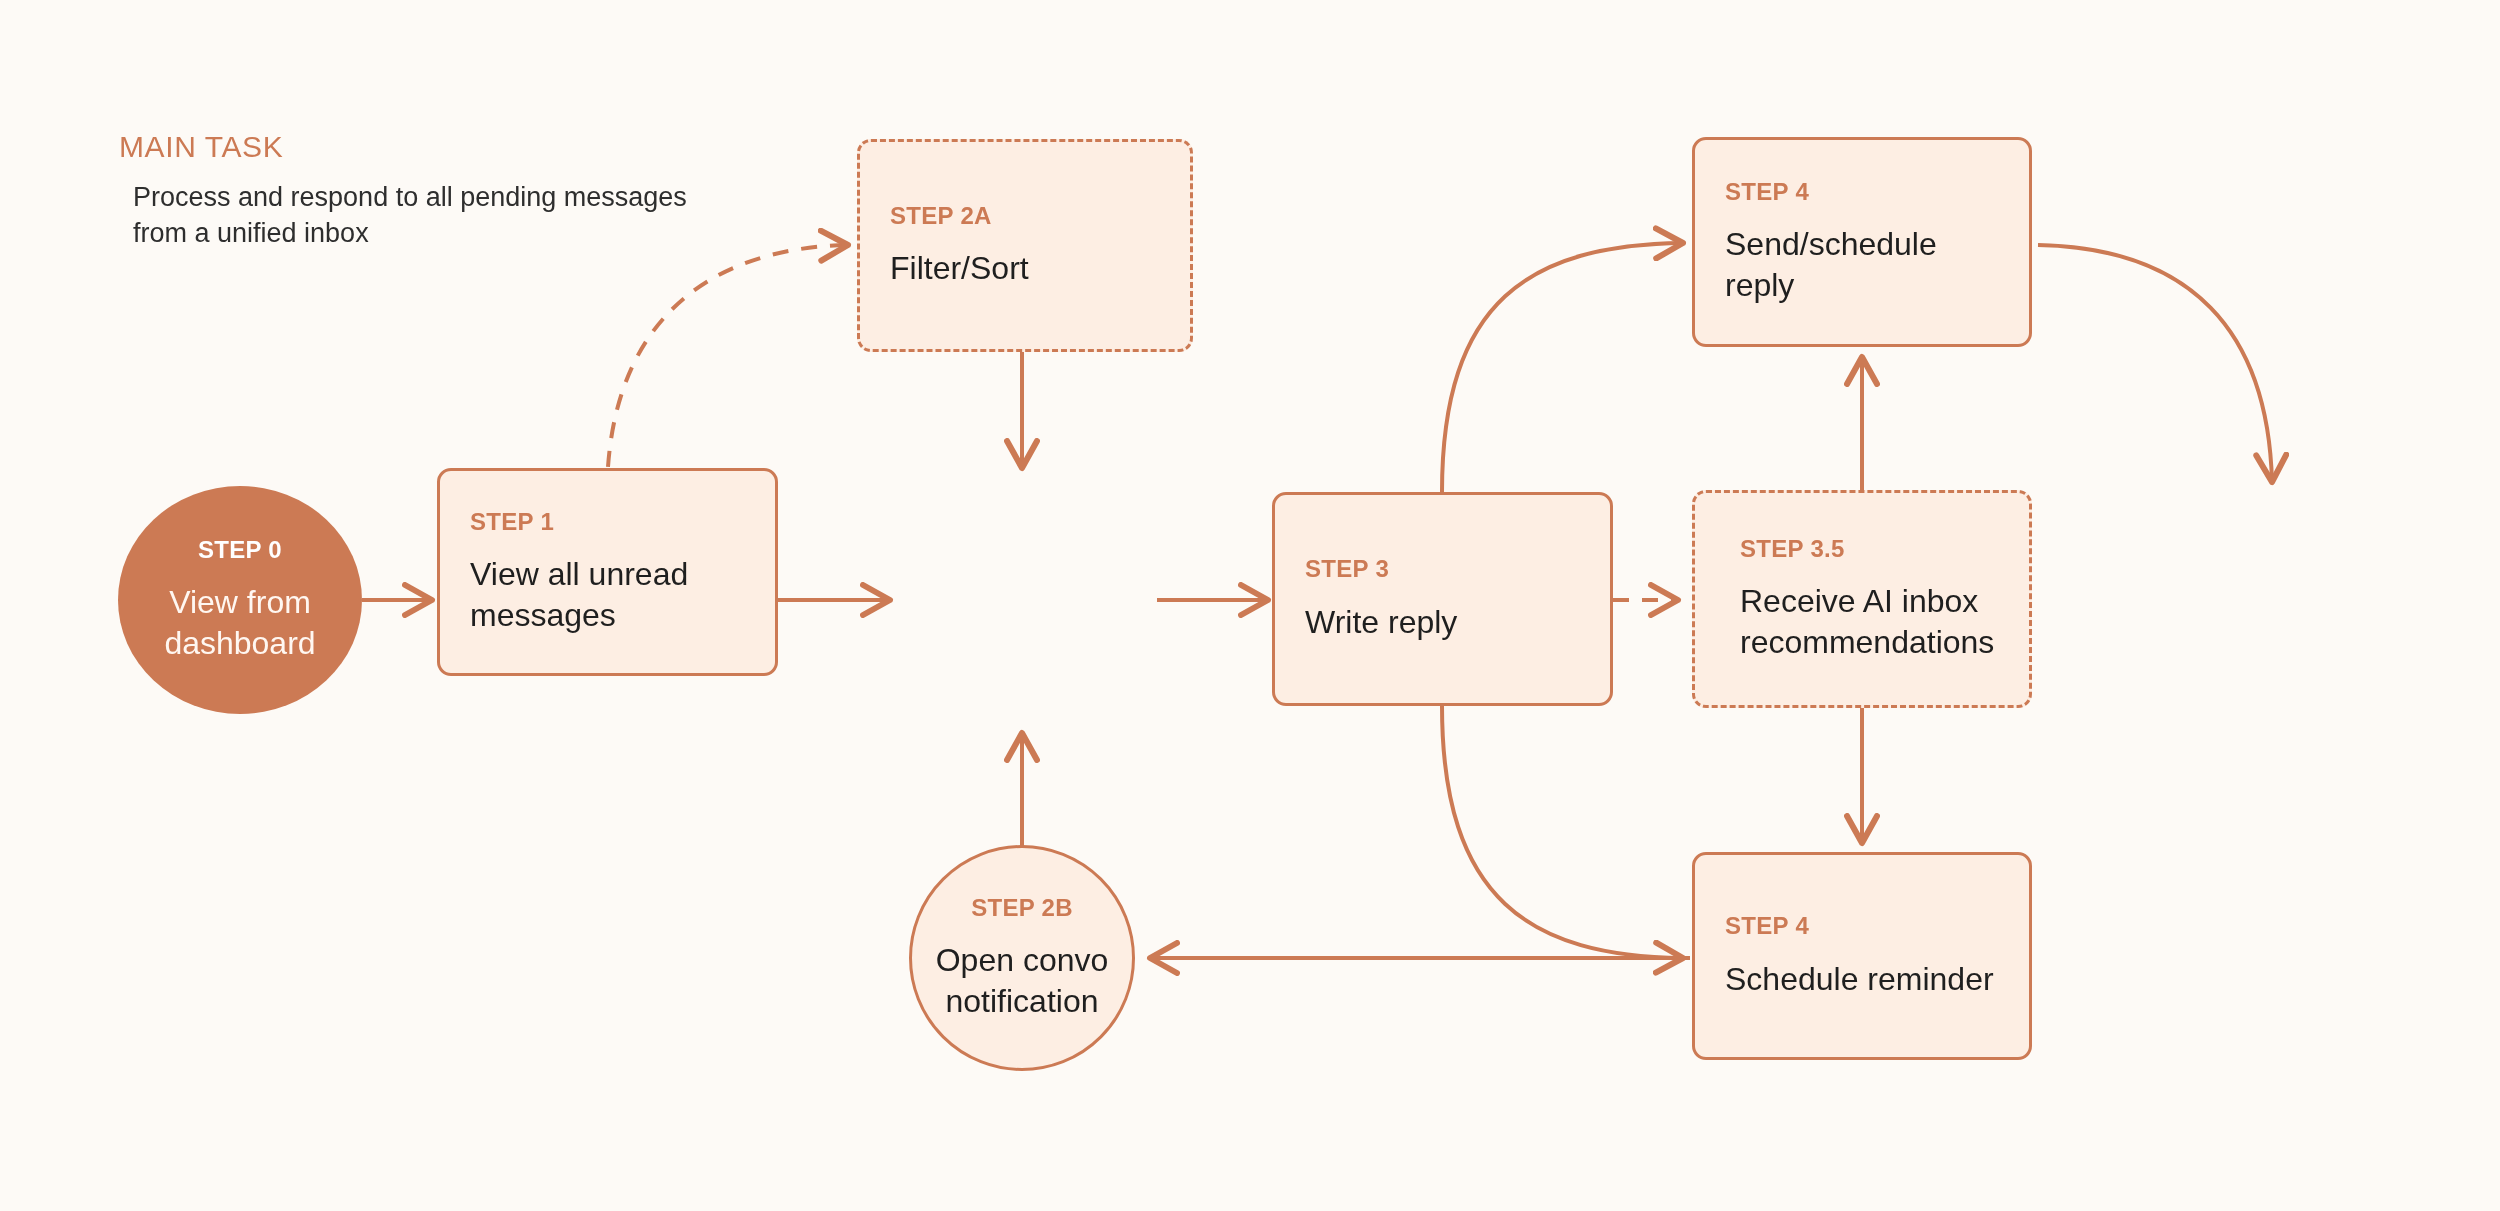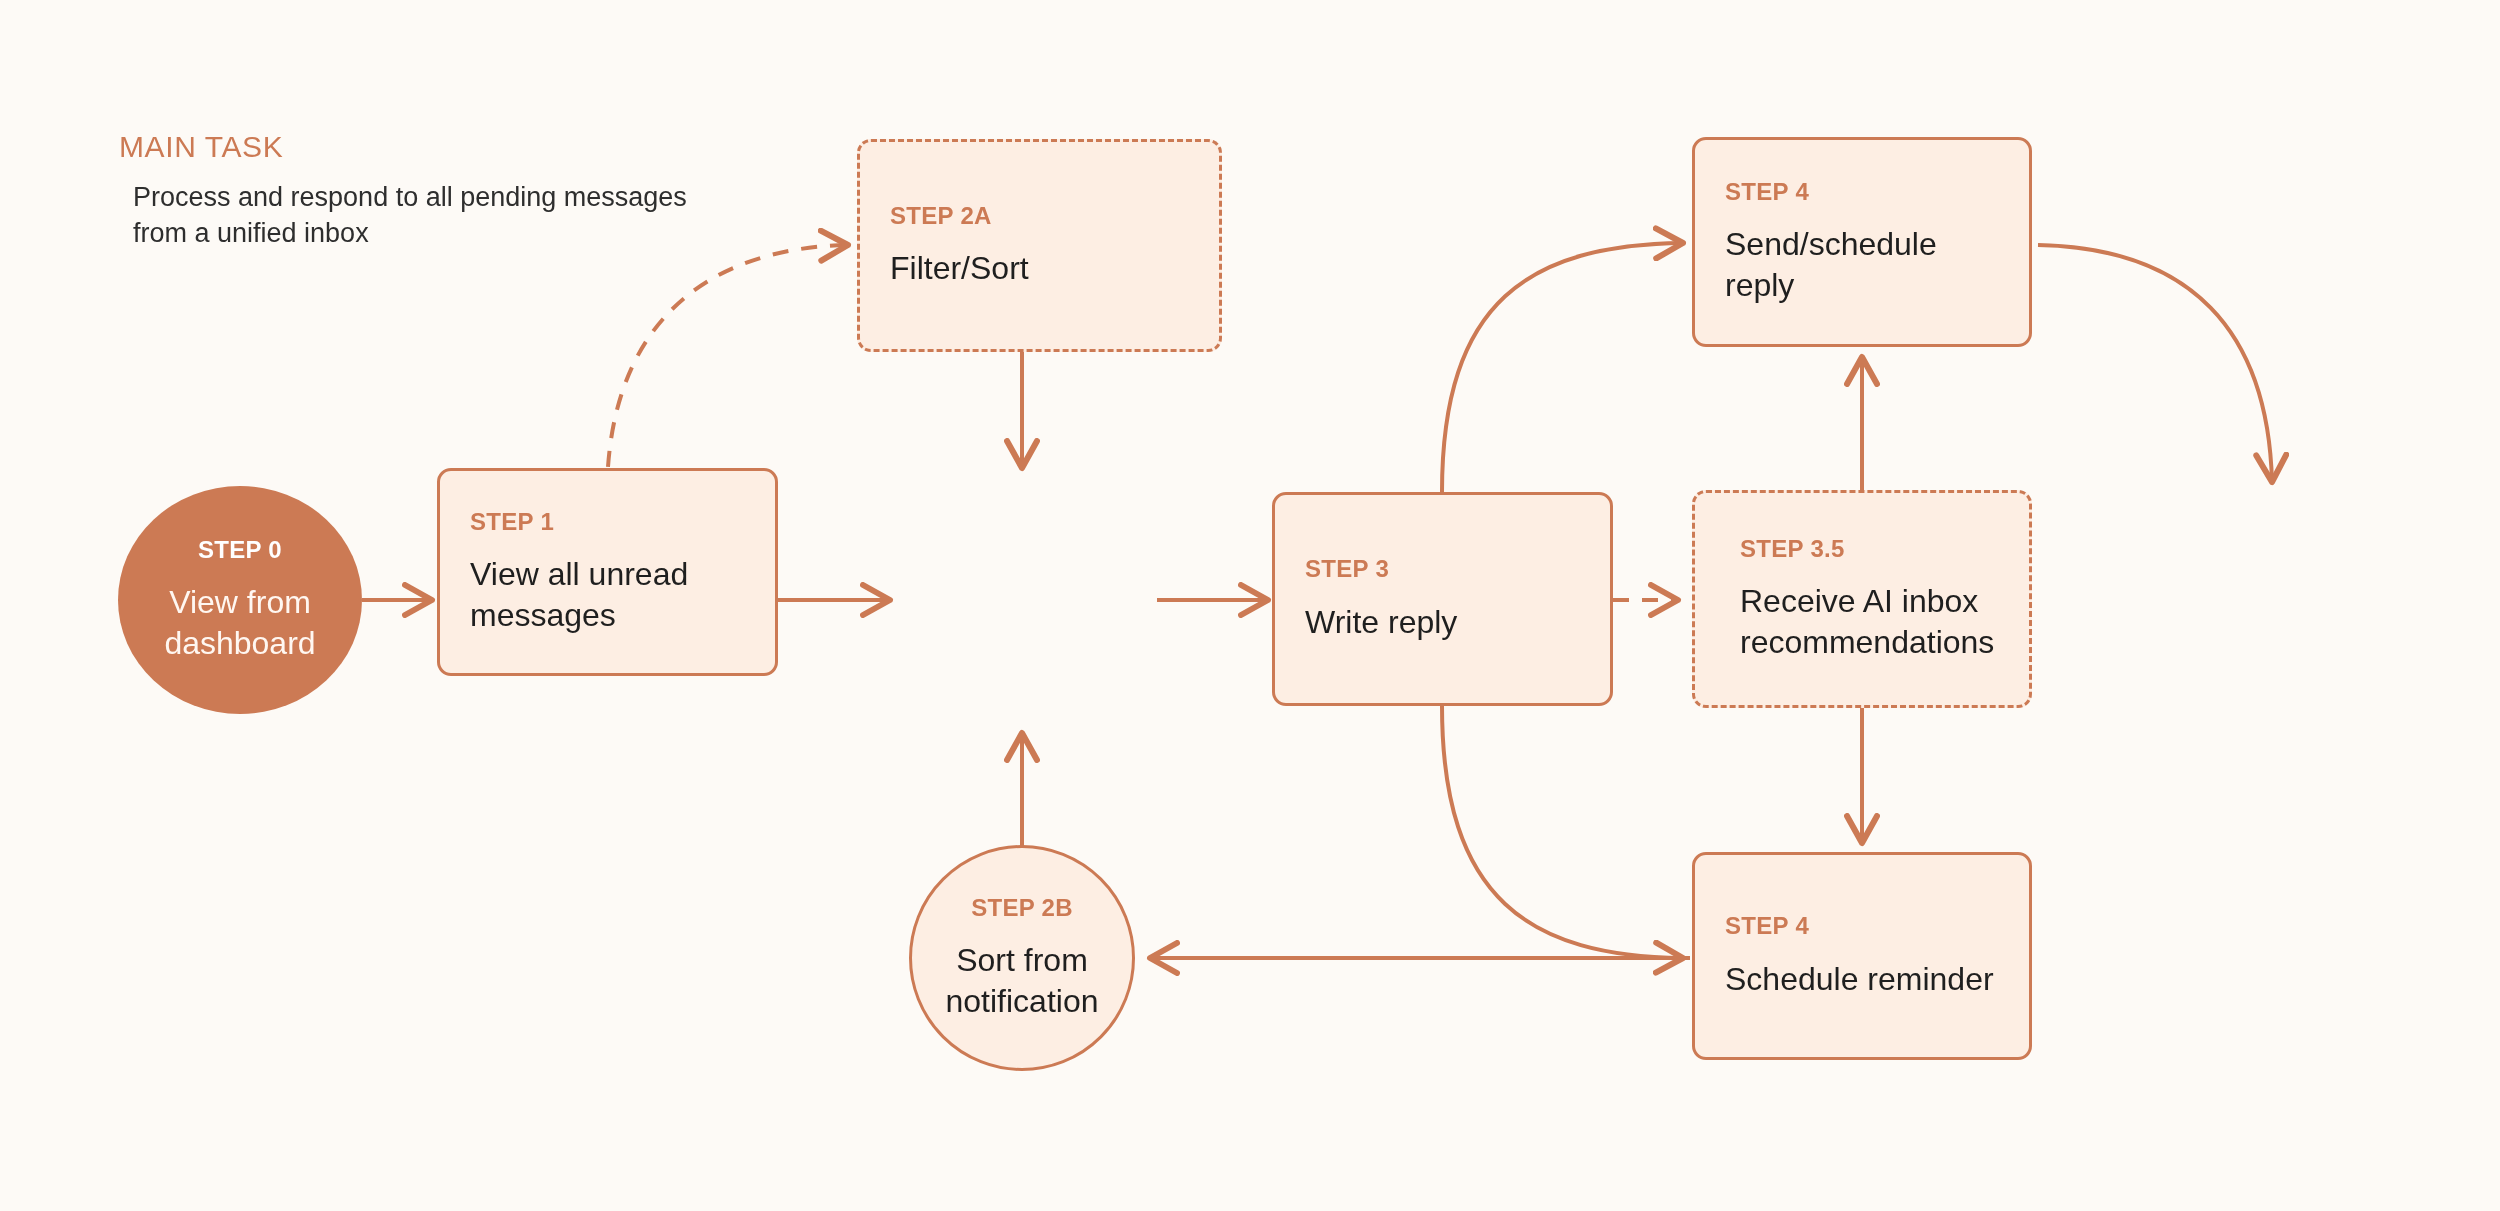--- a/index.html
+++ b/index.html
@@ -177,29 +177,29 @@
   <div class="node node-circle-filled" style="left:118px; top:486px; width:244px; height:228px;">
     <div class="step-label">STEP 0</div>
     <div class="step-body">View from dashboard</div>
   </div>
 
   <div class="node node-rect" style="left:437px; top:468px; width:341px; height:208px;">
     <div class="step-label">STEP 1</div>
     <div class="step-body">View all unread messages</div>
   </div>
 
-  <div class="node node-rect optional" style="left:857px; top:139px; width:365px; height:213px;">
+  <div class="node node-rect optional" style="left:857px; top:139px; width:336px; height:213px;">
     <div class="step-label">STEP 2A</div>
     <div class="step-body">Filter/Sort</div>
   </div>
 
 
   <div class="node node-circle-outline" style="left:909px; top:845px; width:226px; height:226px;">
     <div class="step-label">STEP 2B</div>
-    <div class="step-body">Sort from notification</div>
+    <div class="step-body">Open convo notification</div>
   </div>
 
   <div class="node node-rect" style="left:1272px; top:492px; width:341px; height:214px;">
     <div class="step-label">STEP 3</div>
     <div class="step-body">Write reply</div>
   </div>
 
   <div class="node node-rect optional" style="left:1692px; top:490px; width:340px; height:218px;padding-left:45px;">
     <div class="step-label">STEP 3.5</div>
     <div class="step-body">Receive AI inbox recommendations</div>

